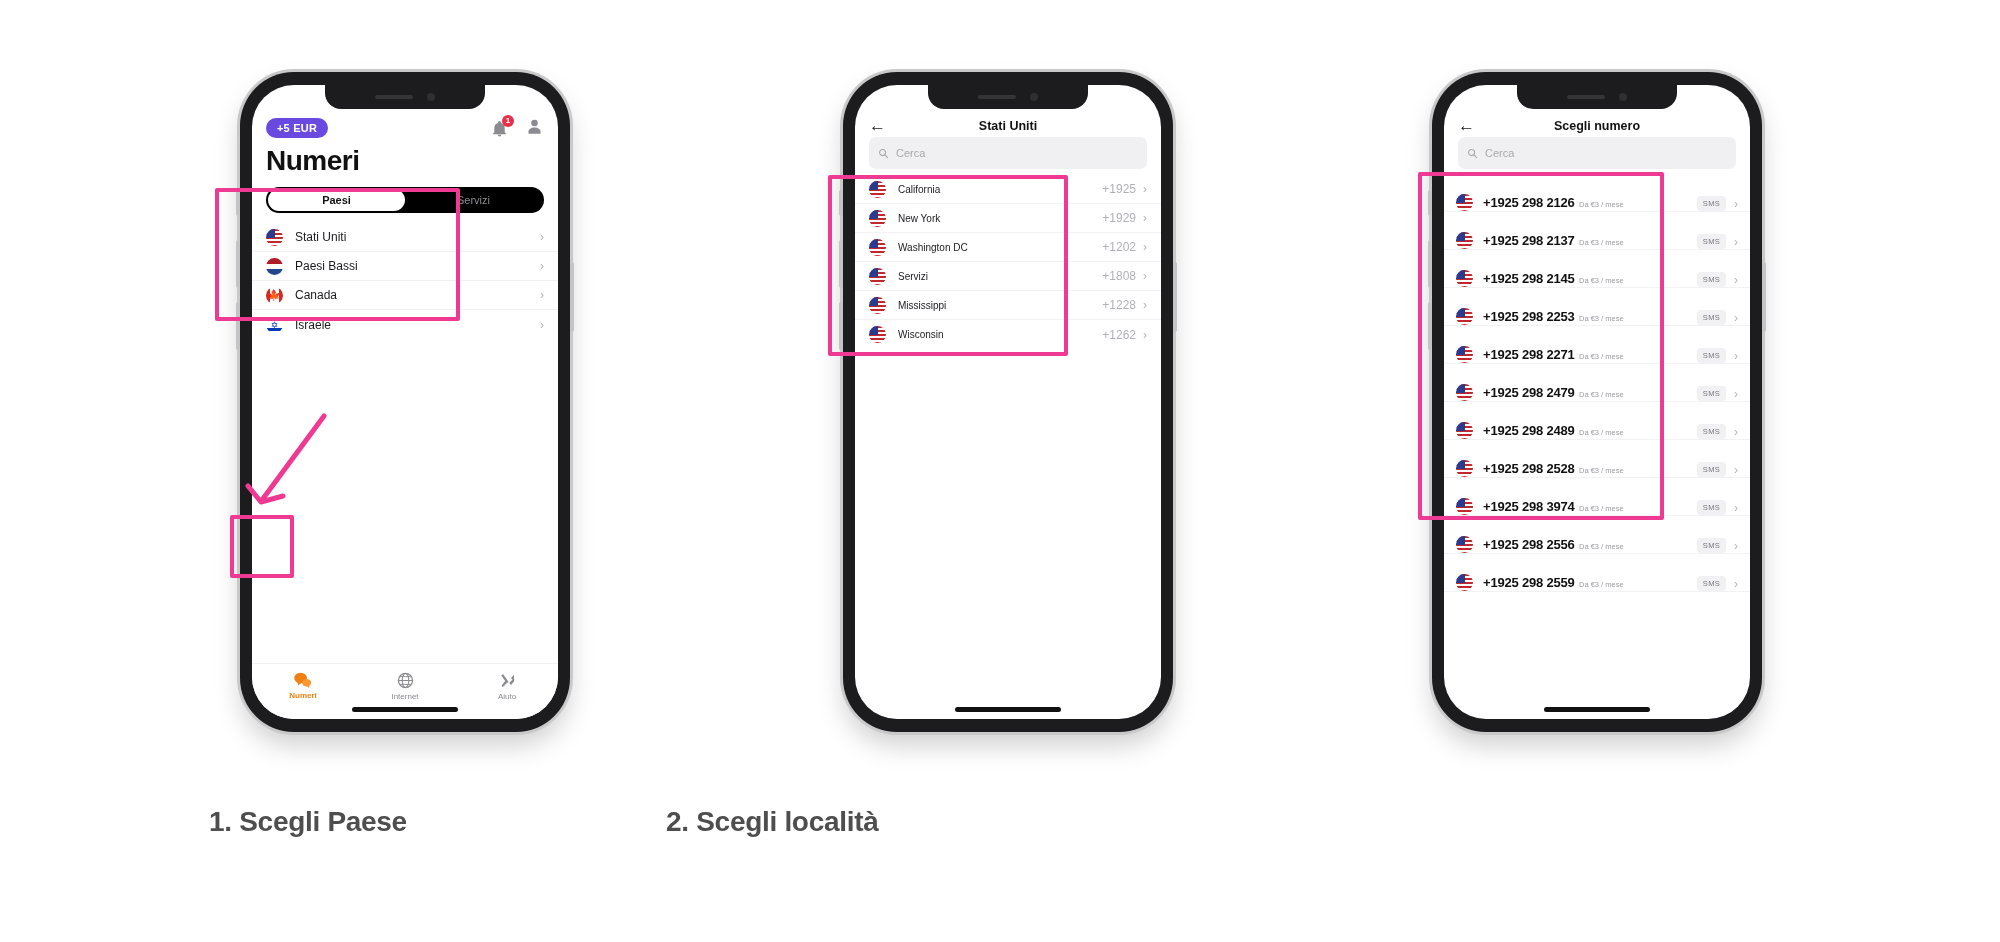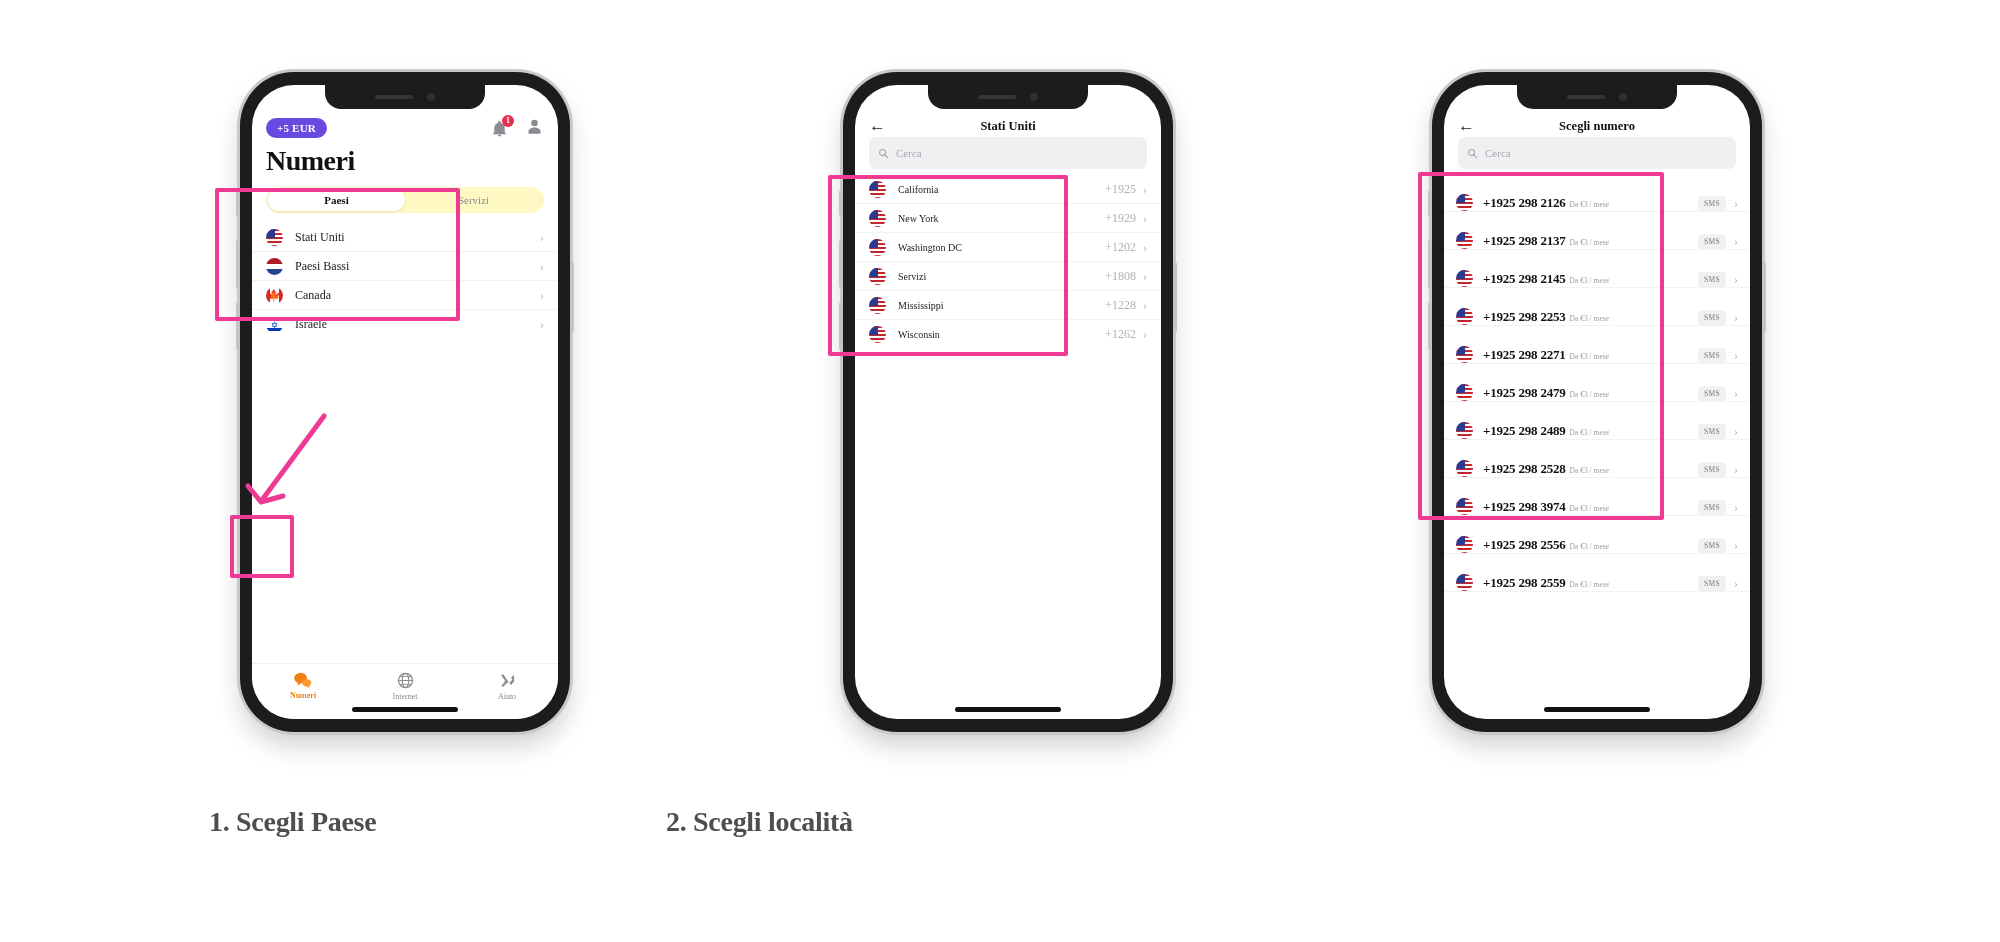--- a/index.html
+++ b/index.html
@@ -2,21 +2,21 @@
 <html><head>
 <meta charset="utf-8">
 <style>
   * { box-sizing: border-box; margin: 0; padding: 0; }
   html, body {
     width: 2000px; height: 942px;
     background: #ffffff;
     font-family: "Liberation Sans", sans-serif;
     overflow: hidden;
   }
-  .stage { position: relative; width: 2000px; height: 942px; font-family: Liberation Serif, serif; }
+  .stage { position: relative; width: 2000px; height: 942px; }
 
   
   .phone-wrap { position: absolute; top: 72px; width: 330px; }
   .phone-wrap.p1 { left: 240px; }
   .phone-wrap.p2 { left: 843px; }
   .phone-wrap.p3 { left: 1432px; }
 
   .phone {
     position: relative;
     width: 330px; height: 660px;
@@ -67,21 +67,21 @@
   .bell-wrap { position: relative; width: 19px; height: 19px; }
   .bell-badge {
     position: absolute; top: -4px; right: -5px;
     width: 12px; height: 12px; border-radius: 50%;
     background: #e8304a; color: #fff; font-size: 8px; font-weight: bold;
     display: flex; align-items: center; justify-content: center; line-height: 1;
   }
   .page-title { font-size: 28px; font-weight: bold; color: #111; margin-top: 4px; letter-spacing: -.5px; }
 
   .segmented {
-    margin: 10px 0 4px 0; height: 26px; background: #fef9c3; border-radius: 13px;
+    margin: 10px 0 4px 0; height: 26px; background: #000000; border-radius: 13px;
     display: flex; padding: 2px;
   }
   .seg {
     flex: 1; display: flex; align-items: center; justify-content: center;
     font-size: 11px; border-radius: 12px; color: #8b8b91;
   }
   .seg.active { background: #fff; color: #111; font-weight: bold; box-shadow: 0 1px 3px rgba(0,0,0,.10); }
 
   .country-list { margin-top: 10px; }
   .country-row {

